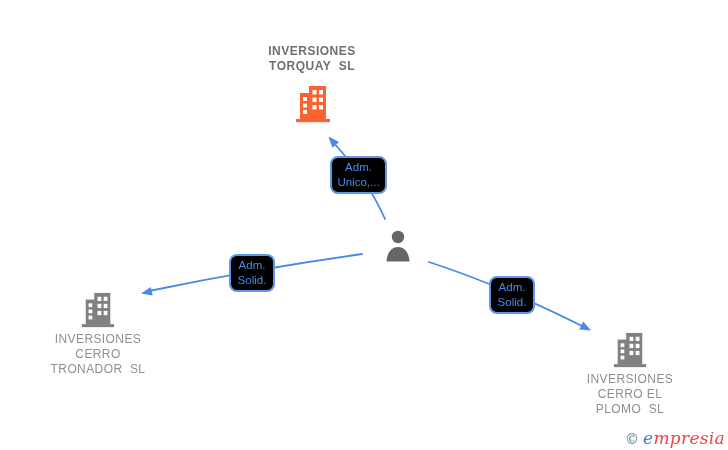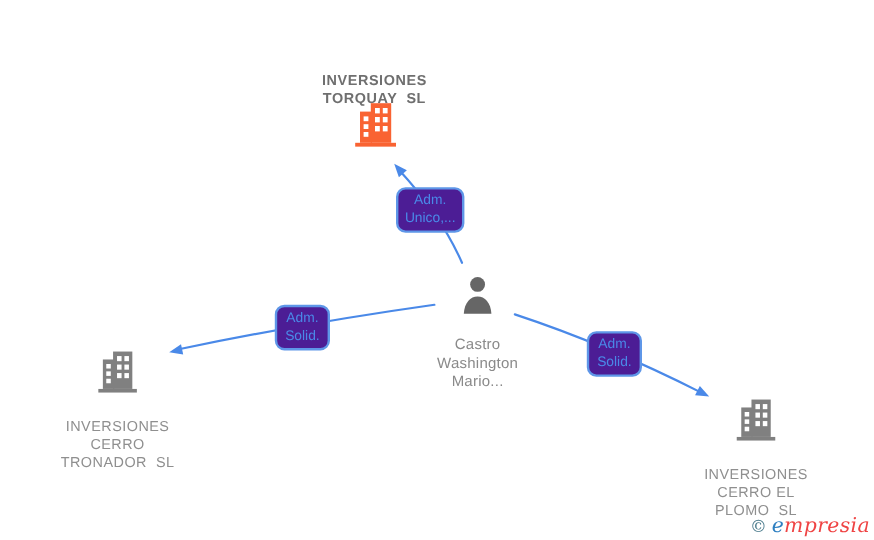--- a/index.html
+++ b/index.html
@@ -2,36 +2,36 @@
 <html><head>
 <meta charset="utf-8">
 <style>
   html,body{margin:0;padding:0;}
   body{
     width:728px;height:450px;overflow:hidden;background:#ffffff;
     font-family:"Liberation Sans", sans-serif;
   }
   #canvas{position:relative;width:728px;height:450px;background:#ffffff;}
   #edges-layer{position:absolute;left:0;top:0;width:728px;height:450px;z-index:1;}
-  .node{position:absolute;z-index:2;margin-top:16px;}
+  .node{position:absolute;z-index:2;}
   .node-label{
     white-space:pre-wrap;text-align:center;color:#8f8f8f;
     font-size:12px;line-height:15px;letter-spacing:.4px;
   }
   .company-title{
     color:#6f6f6f;font-weight:700;font-size:12px;line-height:15px;letter-spacing:.5px;
   }
   .person-label{
     color:#8a8a8a;font-size:12.5px;line-height:15.5px;letter-spacing:.2px;text-transform:none;
   }
   .icon-wrap{position:absolute;z-index:2;}
   .edge-label{
     position:absolute;z-index:3;box-sizing:border-box;
     display:flex;align-items:center;justify-content:center;
-    background:#4c1d95;border:2px solid #5e96e8;border-radius:8px;
+    background:#000000;border:2px solid #5e96e8;border-radius:8px;
     color:#4a89e8;font-size:11.5px;line-height:15px;text-align:center;
     white-space:pre-wrap;padding:2px 3px;
   }
   #logo{
     position:absolute;right:3px;bottom:2px;z-index:4;
     font-family:"DejaVu Serif", serif;font-size:14px;
     display:flex;align-items:baseline;gap:4px;cursor:pointer;
   }
   #logo .copyright{color:#4a7b8c;font-size:14px;}
   #logo .brand{font-style:italic;font-size:17px;letter-spacing:.3px;}
@@ -91,25 +91,20 @@
   </div>
 
   <div class="icon-wrap" style="left:384px;top:229px;">
     <svg width="28" height="33" viewBox="0 0 28 32" xmlns="http://www.w3.org/2000/svg">
       <g fill="#666666">
         <circle cx="14" cy="7.5" r="6.2"></circle>
         <path d="M2.5,32 C3,22.5 8,17.5 14,17.5 C20,17.5 25,22.5 25.5,32 Z"></path>
       </g>
     </svg>
   </div>
-  <div class="node" style="left:318px;top:264px;width:160px;">
-    <div class="node-label person-label">Castro
-Washington
-Mario...</div>
-  </div>
 
   <div class="icon-wrap" style="left:81px;top:290px;">
     <svg width="34" height="38" viewBox="0 0 36 40" xmlns="http://www.w3.org/2000/svg">
       <g fill="#808080">
         <rect x="1" y="36" width="34" height="3.2"></rect>
         <rect x="5" y="10" width="10" height="26"></rect>
         <rect x="14" y="3" width="17" height="33"></rect>
       </g>
       <g fill="#ffffff">
         <rect x="8" y="14" width="4" height="4"></rect>

